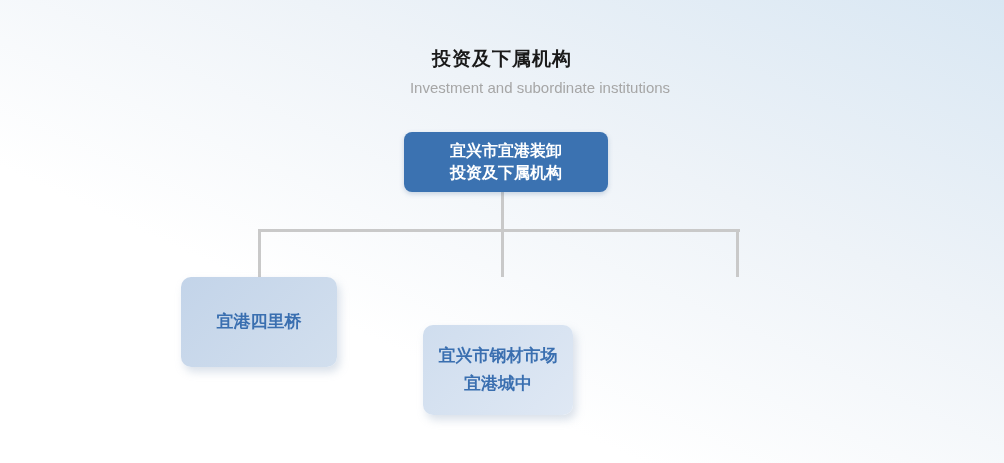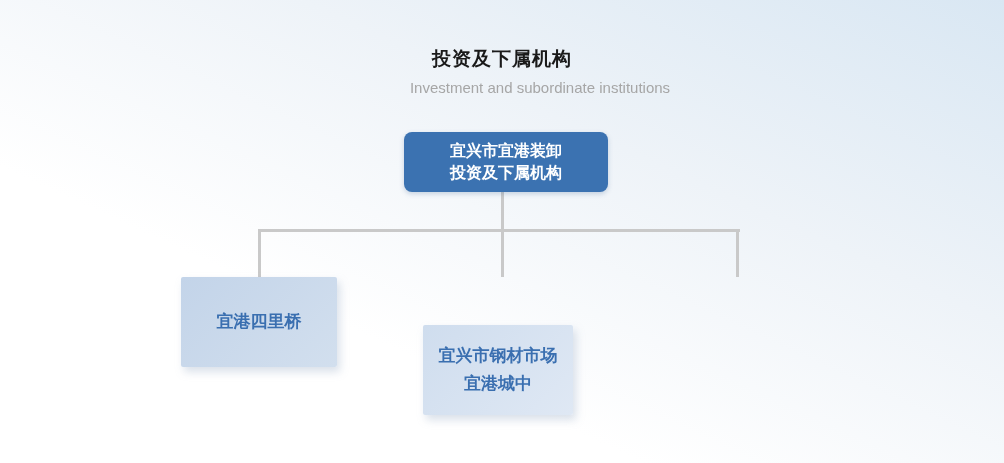--- a/index.html
+++ b/index.html
@@ -57,21 +57,21 @@
     background: #3b72b1;
     color: #ffffff;
     font-weight: bold;
     font-size: 16px;
     line-height: 22px;
     box-shadow: 0 2px 5px rgba(60, 100, 150, 0.25);
   }
   .child-node {
     top: 277px;
     height: 90px;
-    border-radius: 2px;
+    border-radius: 10px;
     color: #3a6fb0;
     font-weight: bold;
     font-size: 17px;
     line-height: 28px;
     box-shadow: 3px 5px 9px rgba(150, 170, 195, 0.35);
   }
   .child-1 { left: 181px; width: 156px; background: linear-gradient(135deg, #c3d4e9, #d2dfee); }
   .child-2 { left: 423px; width: 150px; background: linear-gradient(135deg, #cfddee, #dfe8f4); margin-top: 48px; }
   .child-3 { left: 663px; width: 150px; background: linear-gradient(135deg, #d9e5f2, #eaf1f8); }
 

